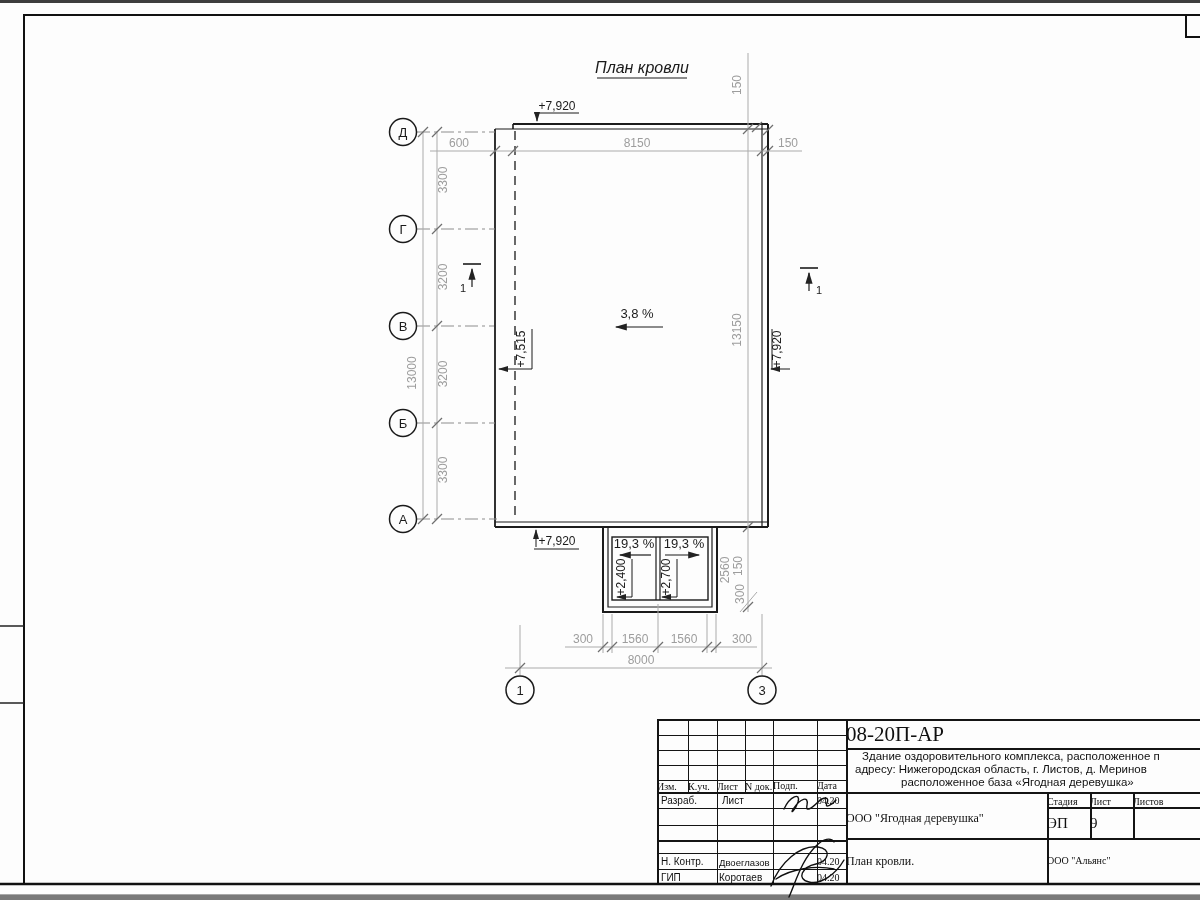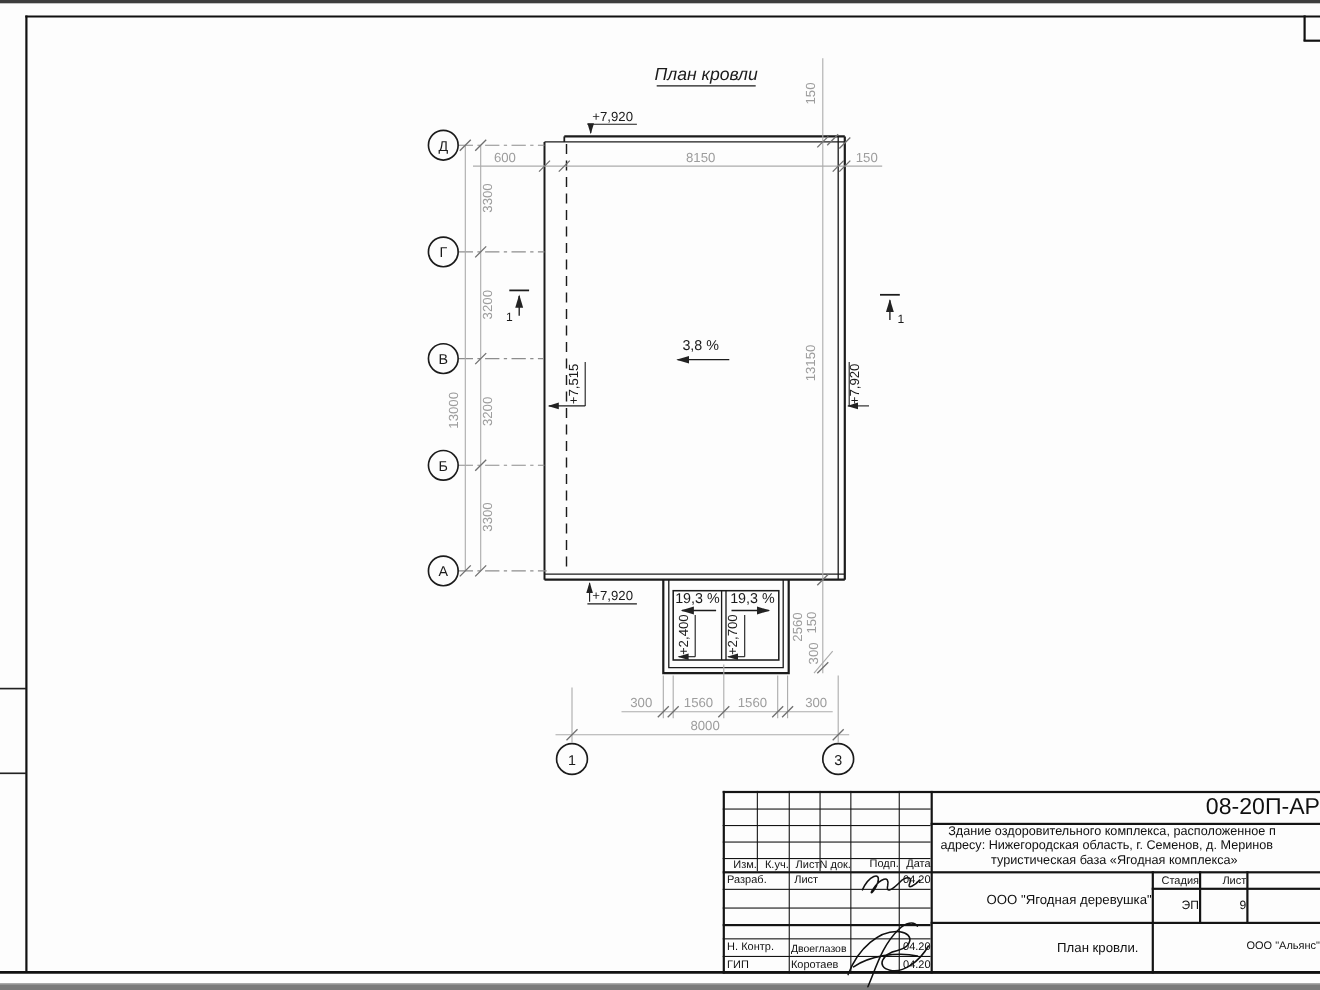--- a/index.html
+++ b/index.html
@@ -13,23 +13,23 @@
   .t-gry{fill:#9d9d9d;}
   .s11{font-size:11px;} .s12{font-size:12px;} .s13{font-size:13px;} .s16{font-size:16px;font-style:italic;}
   .ln{stroke:#1b1b1b;}
   .gln{stroke:#ababab;stroke-width:1;}
   .tick{stroke:#6f6f6f;stroke-width:1.2;}
   .axln{stroke:#8d8d8d;stroke-width:1;stroke-dasharray:13 4 3 4;}
   
   .tb{position:absolute;left:0;top:0;z-index:1;}
   .hl,.vl{position:absolute;background:#141414;}
   .tbt{position:absolute;white-space:nowrap;color:#101010;font-size:10px;line-height:12px;}
-  .ctr{text-align:right;}
+  .ctr{text-align:left;font-family:Liberation Serif, serif;}
   .f95{font-size:9.5px;} .f10{font-size:10px;} .f105{font-size:10px;} .f115{font-size:11.5px;}
-  .f12{font-size:12px;} .f15{font-size:11px;line-height:26px;} .f21{font-size:21px;line-height:26px;}
+  .f12{font-size:12px;} .f15{font-size:15px;line-height:26px;} .f21{font-size:21px;line-height:26px;}
 </style>
 </head>
 <body>
 
 <div class="page">
   <div class="scanbar-top"></div>
   <div class="scanbar-bottom"></div>
 
   <div class="tb">
 
@@ -74,22 +74,22 @@
     <span class="tbt f105" style="left:661px;top:856px">Н. Контр.</span>
     <span class="tbt f95" style="left:719px;top:857px">Двоеглазов</span>
     <span class="tbt ctr f105" style="left:817px;top:856px;width:29px">04.20</span>
 
     <span class="tbt f105" style="left:661px;top:872px">ГИП</span>
     <span class="tbt f105" style="left:719px;top:872px">Коротаев</span>
     <span class="tbt ctr f105" style="left:817px;top:872px;width:29px">04.20</span>
 
     <span class="tbt ctr f21" style="left:846px;top:721px;width:354px">08-20П-АР</span>
     <span class="tbt f115" style="left:862px;top:750px">Здание оздоровительного комплекса, расположенное п</span>
-    <span class="tbt f115" style="left:855px;top:763px">адресу: Нижегородская область, г. Семенов, д. Меринов</span>
-    <span class="tbt f115" style="left:901px;top:776px">туристическая база «Ягодная комплекса»</span>
+    <span class="tbt f115" style="left:855px;top:763px">адресу: Нижегородская область, г. Листов, д. Меринов</span>
+    <span class="tbt f115" style="left:901px;top:776px">расположенное база «Ягодная деревушка»</span>
 
     <span class="tbt ctr f12" style="left:846px;top:812px;width:201px">ООО "Ягодная деревушка"</span>
 
     <span class="tbt ctr f10" style="left:1047px;top:796px;width:43px">Стадия</span>
     <span class="tbt ctr f10" style="left:1090px;top:796px;width:43px">Лист</span>
     <span class="tbt ctr f10" style="left:1133px;top:796px;width:110px">Листов</span>
     <span class="tbt ctr f15" style="left:1047px;top:810px;width:43px">ЭП</span>
     <span class="tbt ctr f15" style="left:1090px;top:810px;width:43px">9</span>
 
     <span class="tbt ctr f12" style="left:846px;top:855px;width:189px">План кровли.</span>

